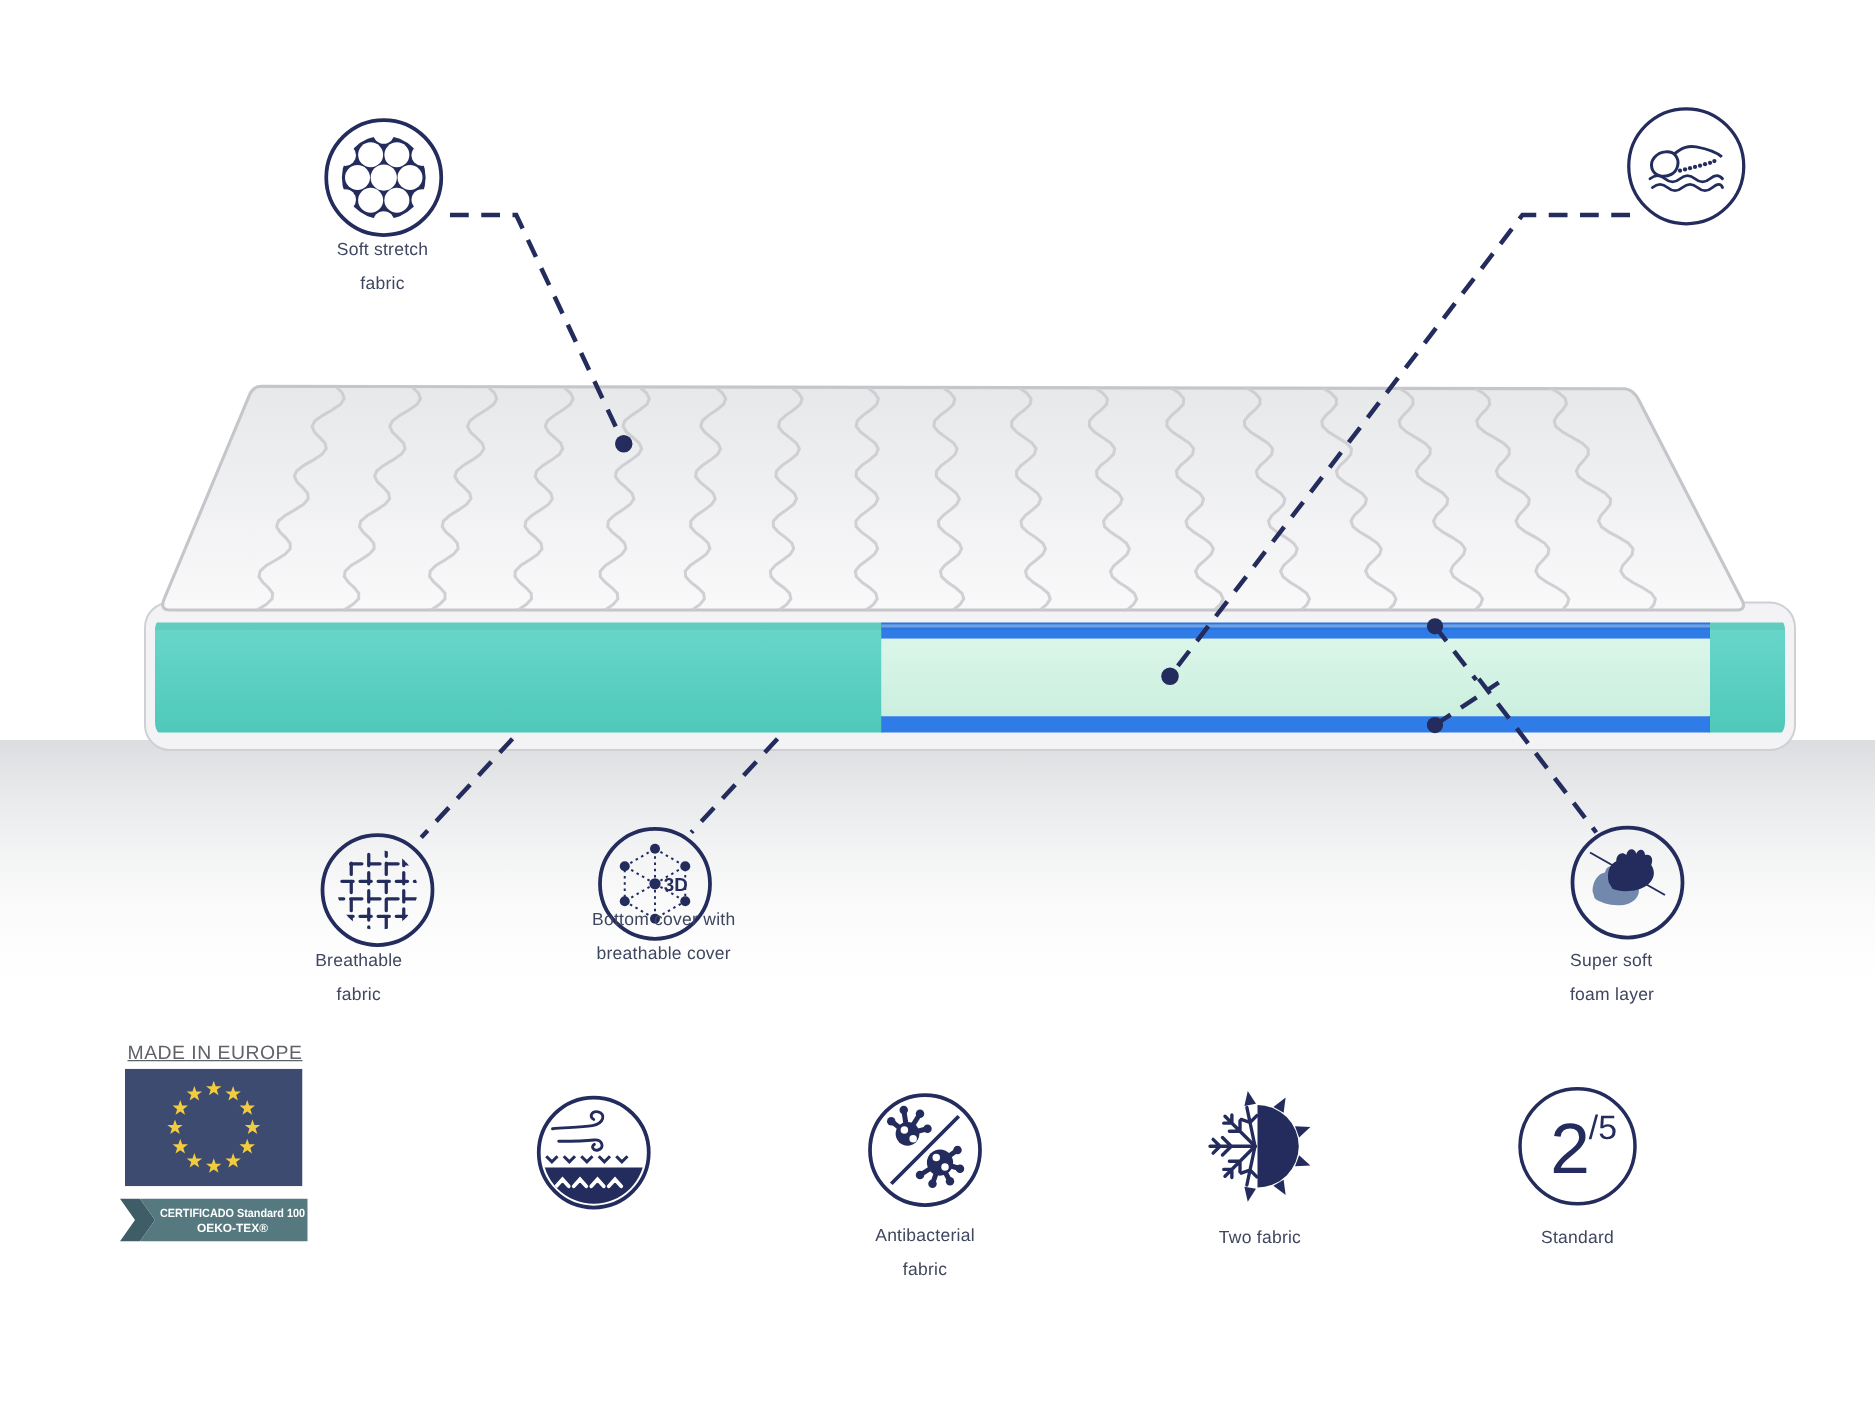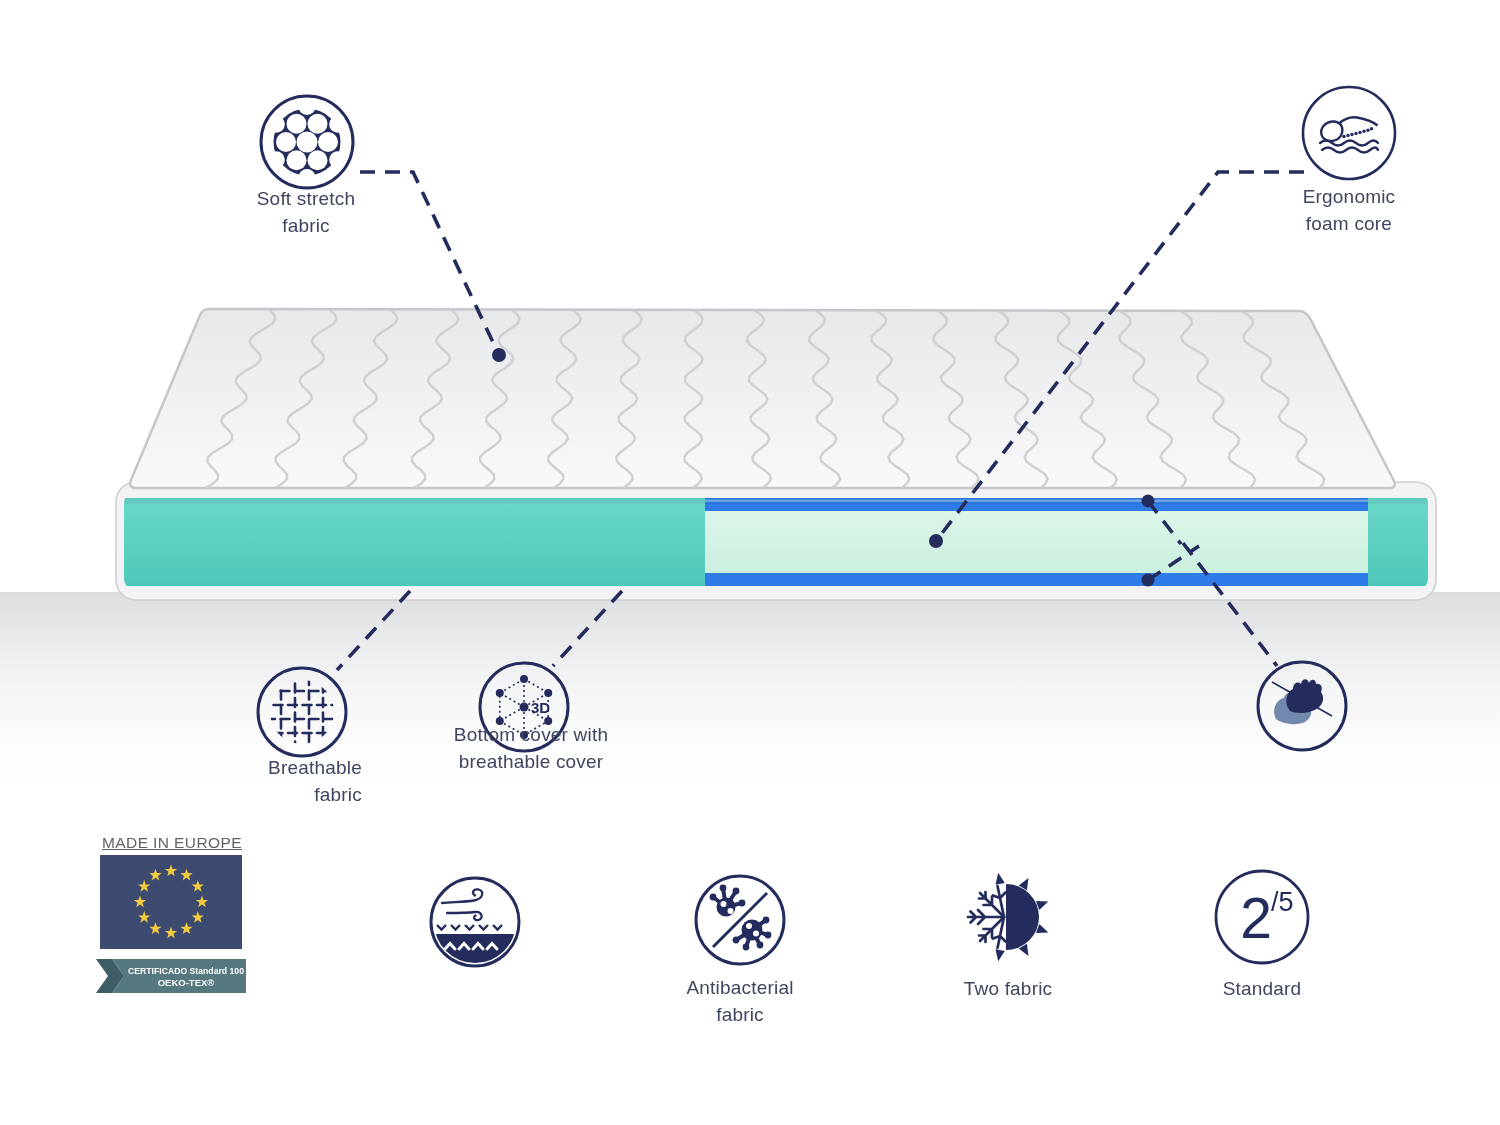--- a/index.html
+++ b/index.html
@@ -1,23 +1,23 @@
 <!DOCTYPE html>
 <html style="--c-navy: #232c5c; --c-label: #3f465f; --c-teal: #5bd0c4; --c-teal_dark: #4cc7ba; --c-mint: #d4f3e5; --c-stripe_blue: #2f7ce8; --c-flag_navy: #3d4b70; --c-star_gold: #f3cb3e; --c-ribbon_teal: #56797f; --c-ribbon_dark: #3f5d66; --c-text_gray: #5f6368;"><head>
 <meta charset="utf-8">
 <style>
   html,body{margin:0;padding:0;background:#fff;}
   .stage{position:relative;width:1500px;height:1125px;overflow:hidden;background:#fff;
          font-family:"Liberation Sans",sans-serif;}
   .scene{position:absolute;left:0;top:0;}
   .ico{position:absolute;width:100px;height:100px;}
-  .lbl{position:absolute;font-size:19px;line-height:26.5px;letter-spacing:.2px;
+  .lbl{position:absolute;font-size:14px;line-height:26.5px;letter-spacing:.2px;
        color:var(--c-label,#3f465f);}
   .lbl.center{text-align:center;}
-  .lbl.right{text-align:right;}
+  .lbl.right{text-align:center;}
   .made-title{position:absolute;left:102px;top:834px;font-size:15.5px;letter-spacing:.4px;
        color:var(--c-text_gray,#5f6368);text-decoration:underline;}
   .flag{position:absolute;left:100px;top:855px;}
   .ribbon{position:absolute;left:90px;top:956px;}
   
   .sN{stroke:var(--c-navy,#232c5c);}
   .fN{fill:var(--c-navy,#232c5c);}
   .fStripe{fill:var(--c-stripe_blue,#2f7ce8);}
   .fFlag{fill:var(--c-flag_navy,#3d4b70);}
   .fStar{fill:var(--c-star_gold,#f3cb3e);}
@@ -281,35 +281,35 @@
     <path class="fRib" d="M22,3 H156 V37 H22 L34,20 Z"></path>
     <text x="96" y="17.5" font-size="9.5" font-weight="bold" fill="#fff" text-anchor="middle" textLength="116" lengthAdjust="spacingAndGlyphs">CERTIFICADO Standard 100</text>
     <text x="96" y="29.5" font-size="9.5" font-weight="bold" fill="#fff" text-anchor="middle">OEKO-TEX®</text>
   </svg>
 
   <div class="lbl center" style="left:186px;top:186px;width:240px">
     <div>Soft stretch</div>
     <div>fabric</div>
   </div>
 
-  <div class="lbl center" style="left:1229px;top:184px;width:240px">
-    <div>Ergonomic</div>
-    <div>foam core</div>
-  </div>
 
   <div class="lbl right" style="left:212px;top:755px;width:150px">
     <div>Breathable</div>
     <div>fabric</div>
   </div>
 
   <div class="lbl center" style="left:411px;top:722px;width:240px">
     <div>Bottom cover with</div>
     <div>breathable cover</div>
   </div>
 
+  <div class="lbl" style="left:1256px;top:755px;width:220px">
+    <div>Super soft</div>
+    <div>foam layer</div>
+  </div>
 
 
   <div class="lbl center" style="left:620px;top:975px;width:240px">
     <div>Antibacterial</div>
     <div>fabric</div>
   </div>
 
   <div class="lbl center" style="left:888px;top:976px;width:240px">Two fabric</div>
 
   <div class="lbl center" style="left:1142px;top:976px;width:240px">Standard</div>

